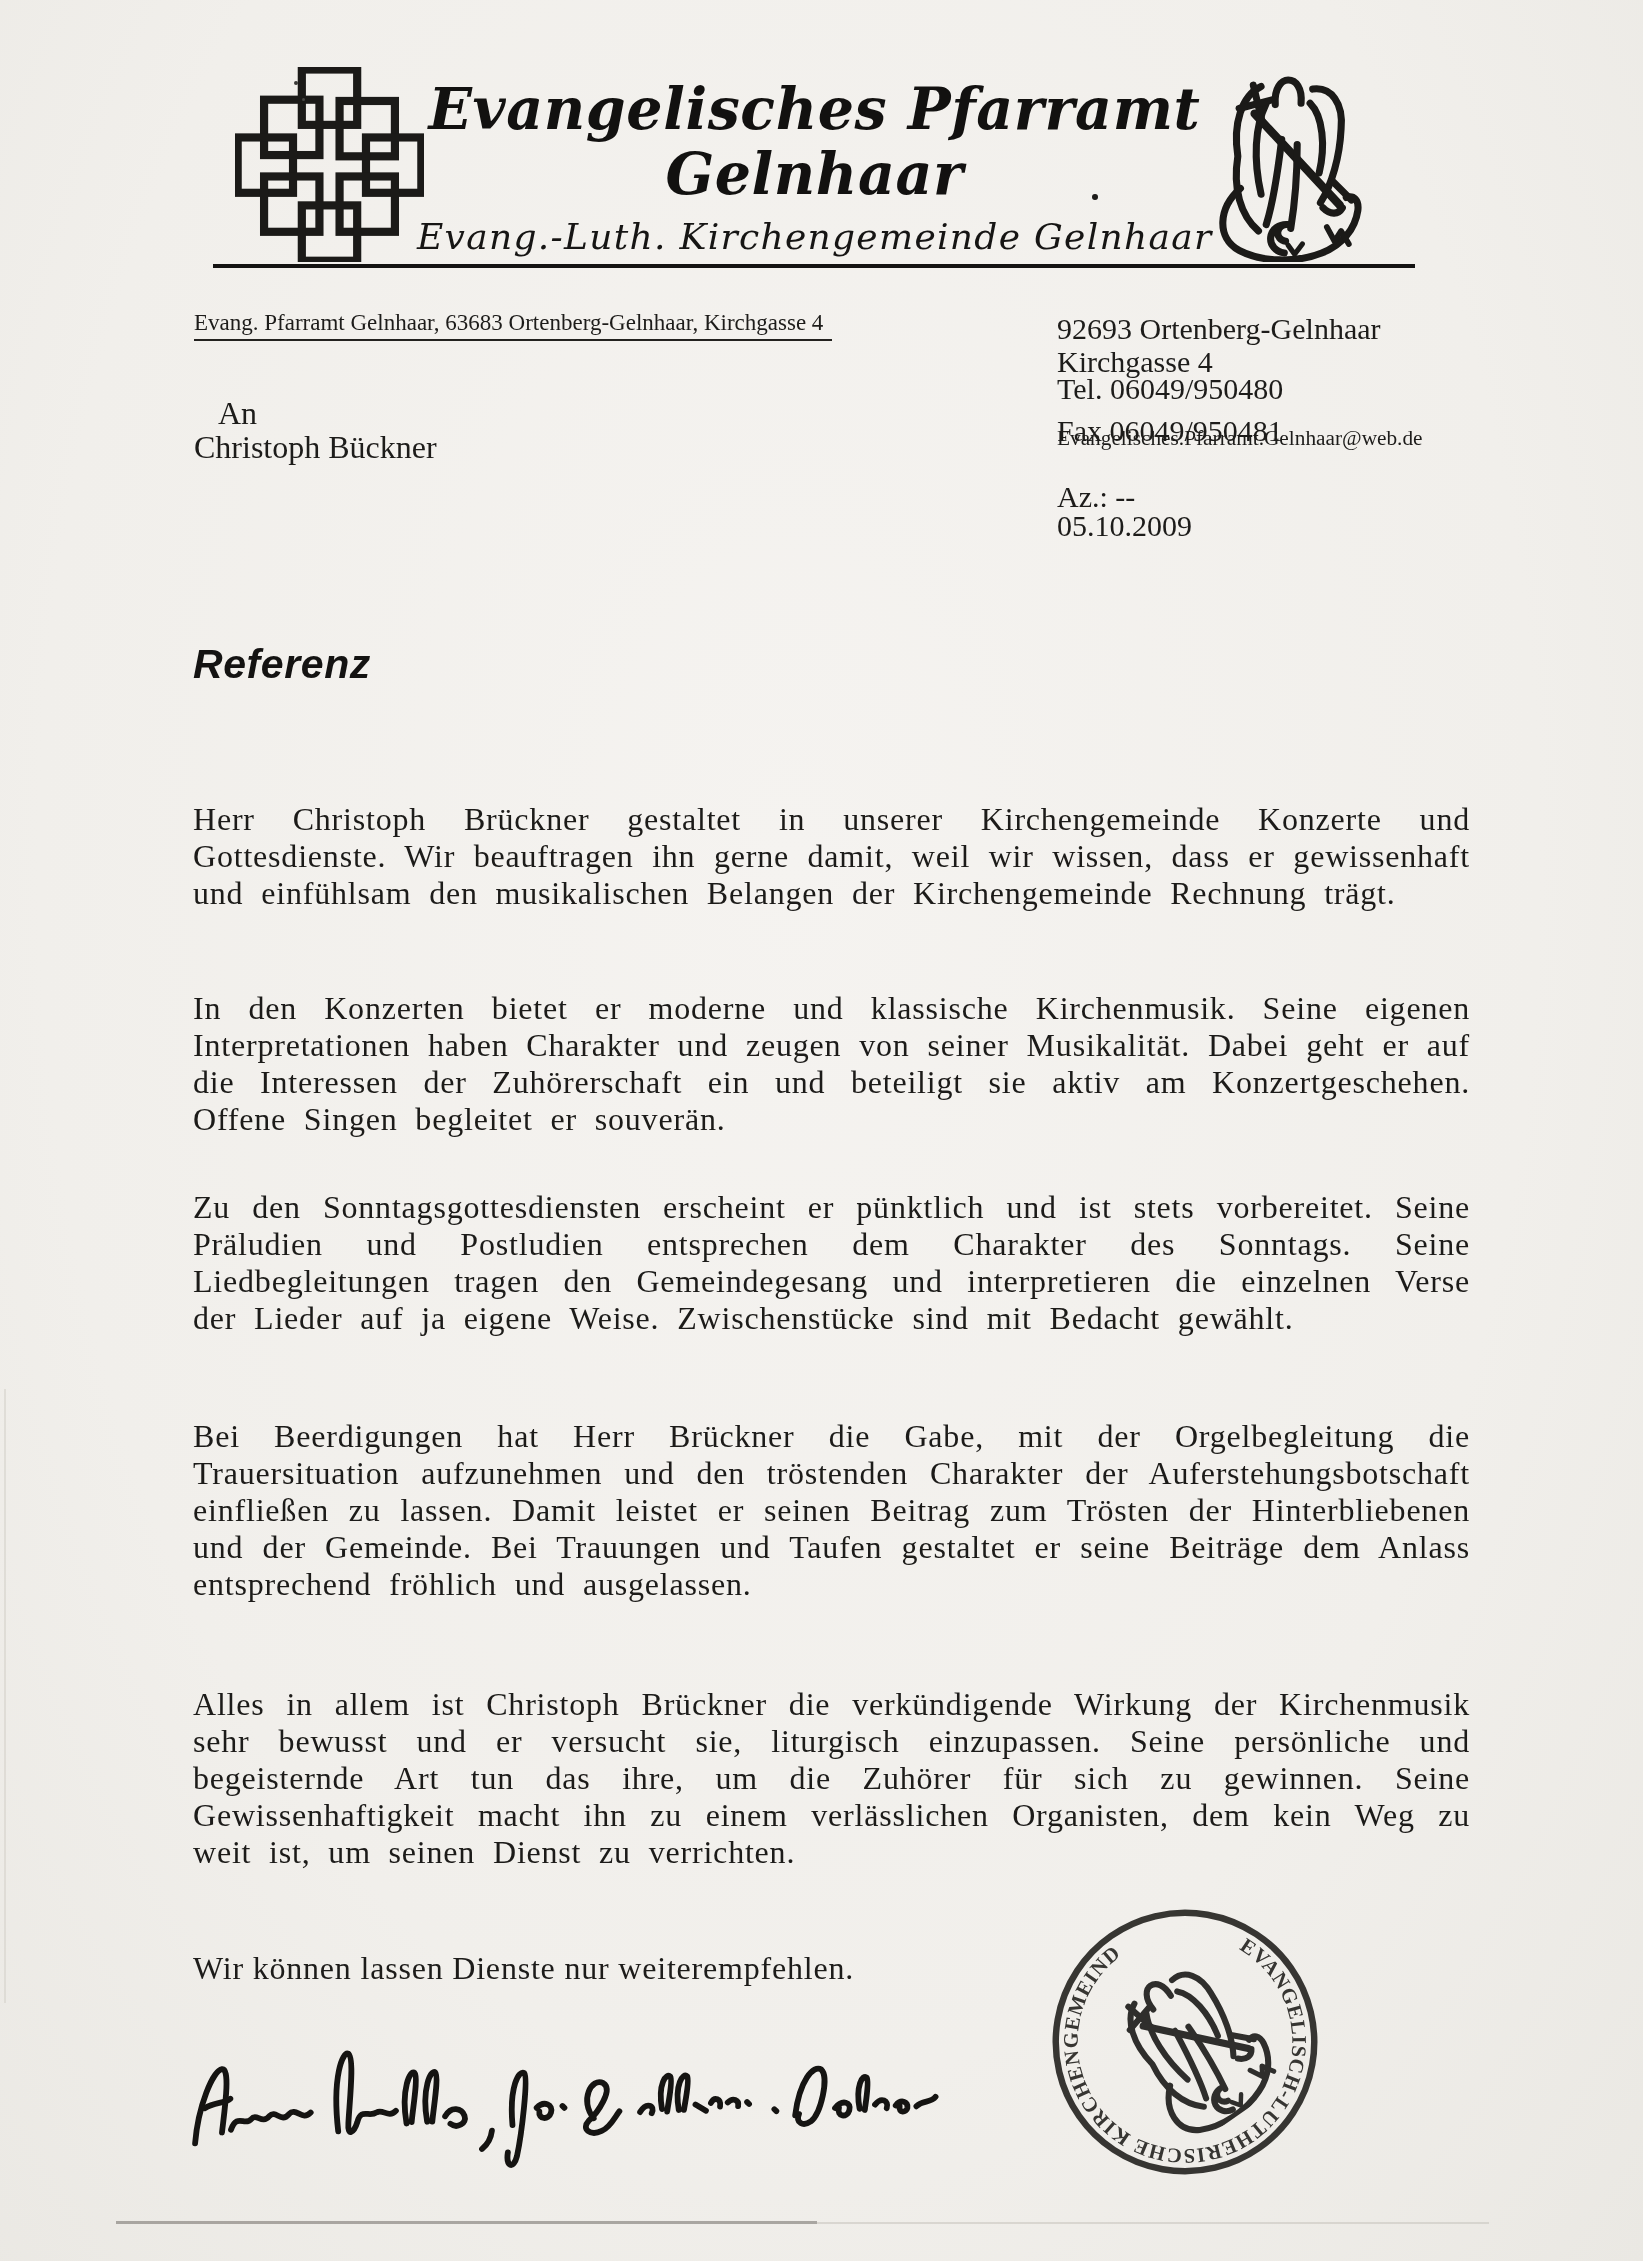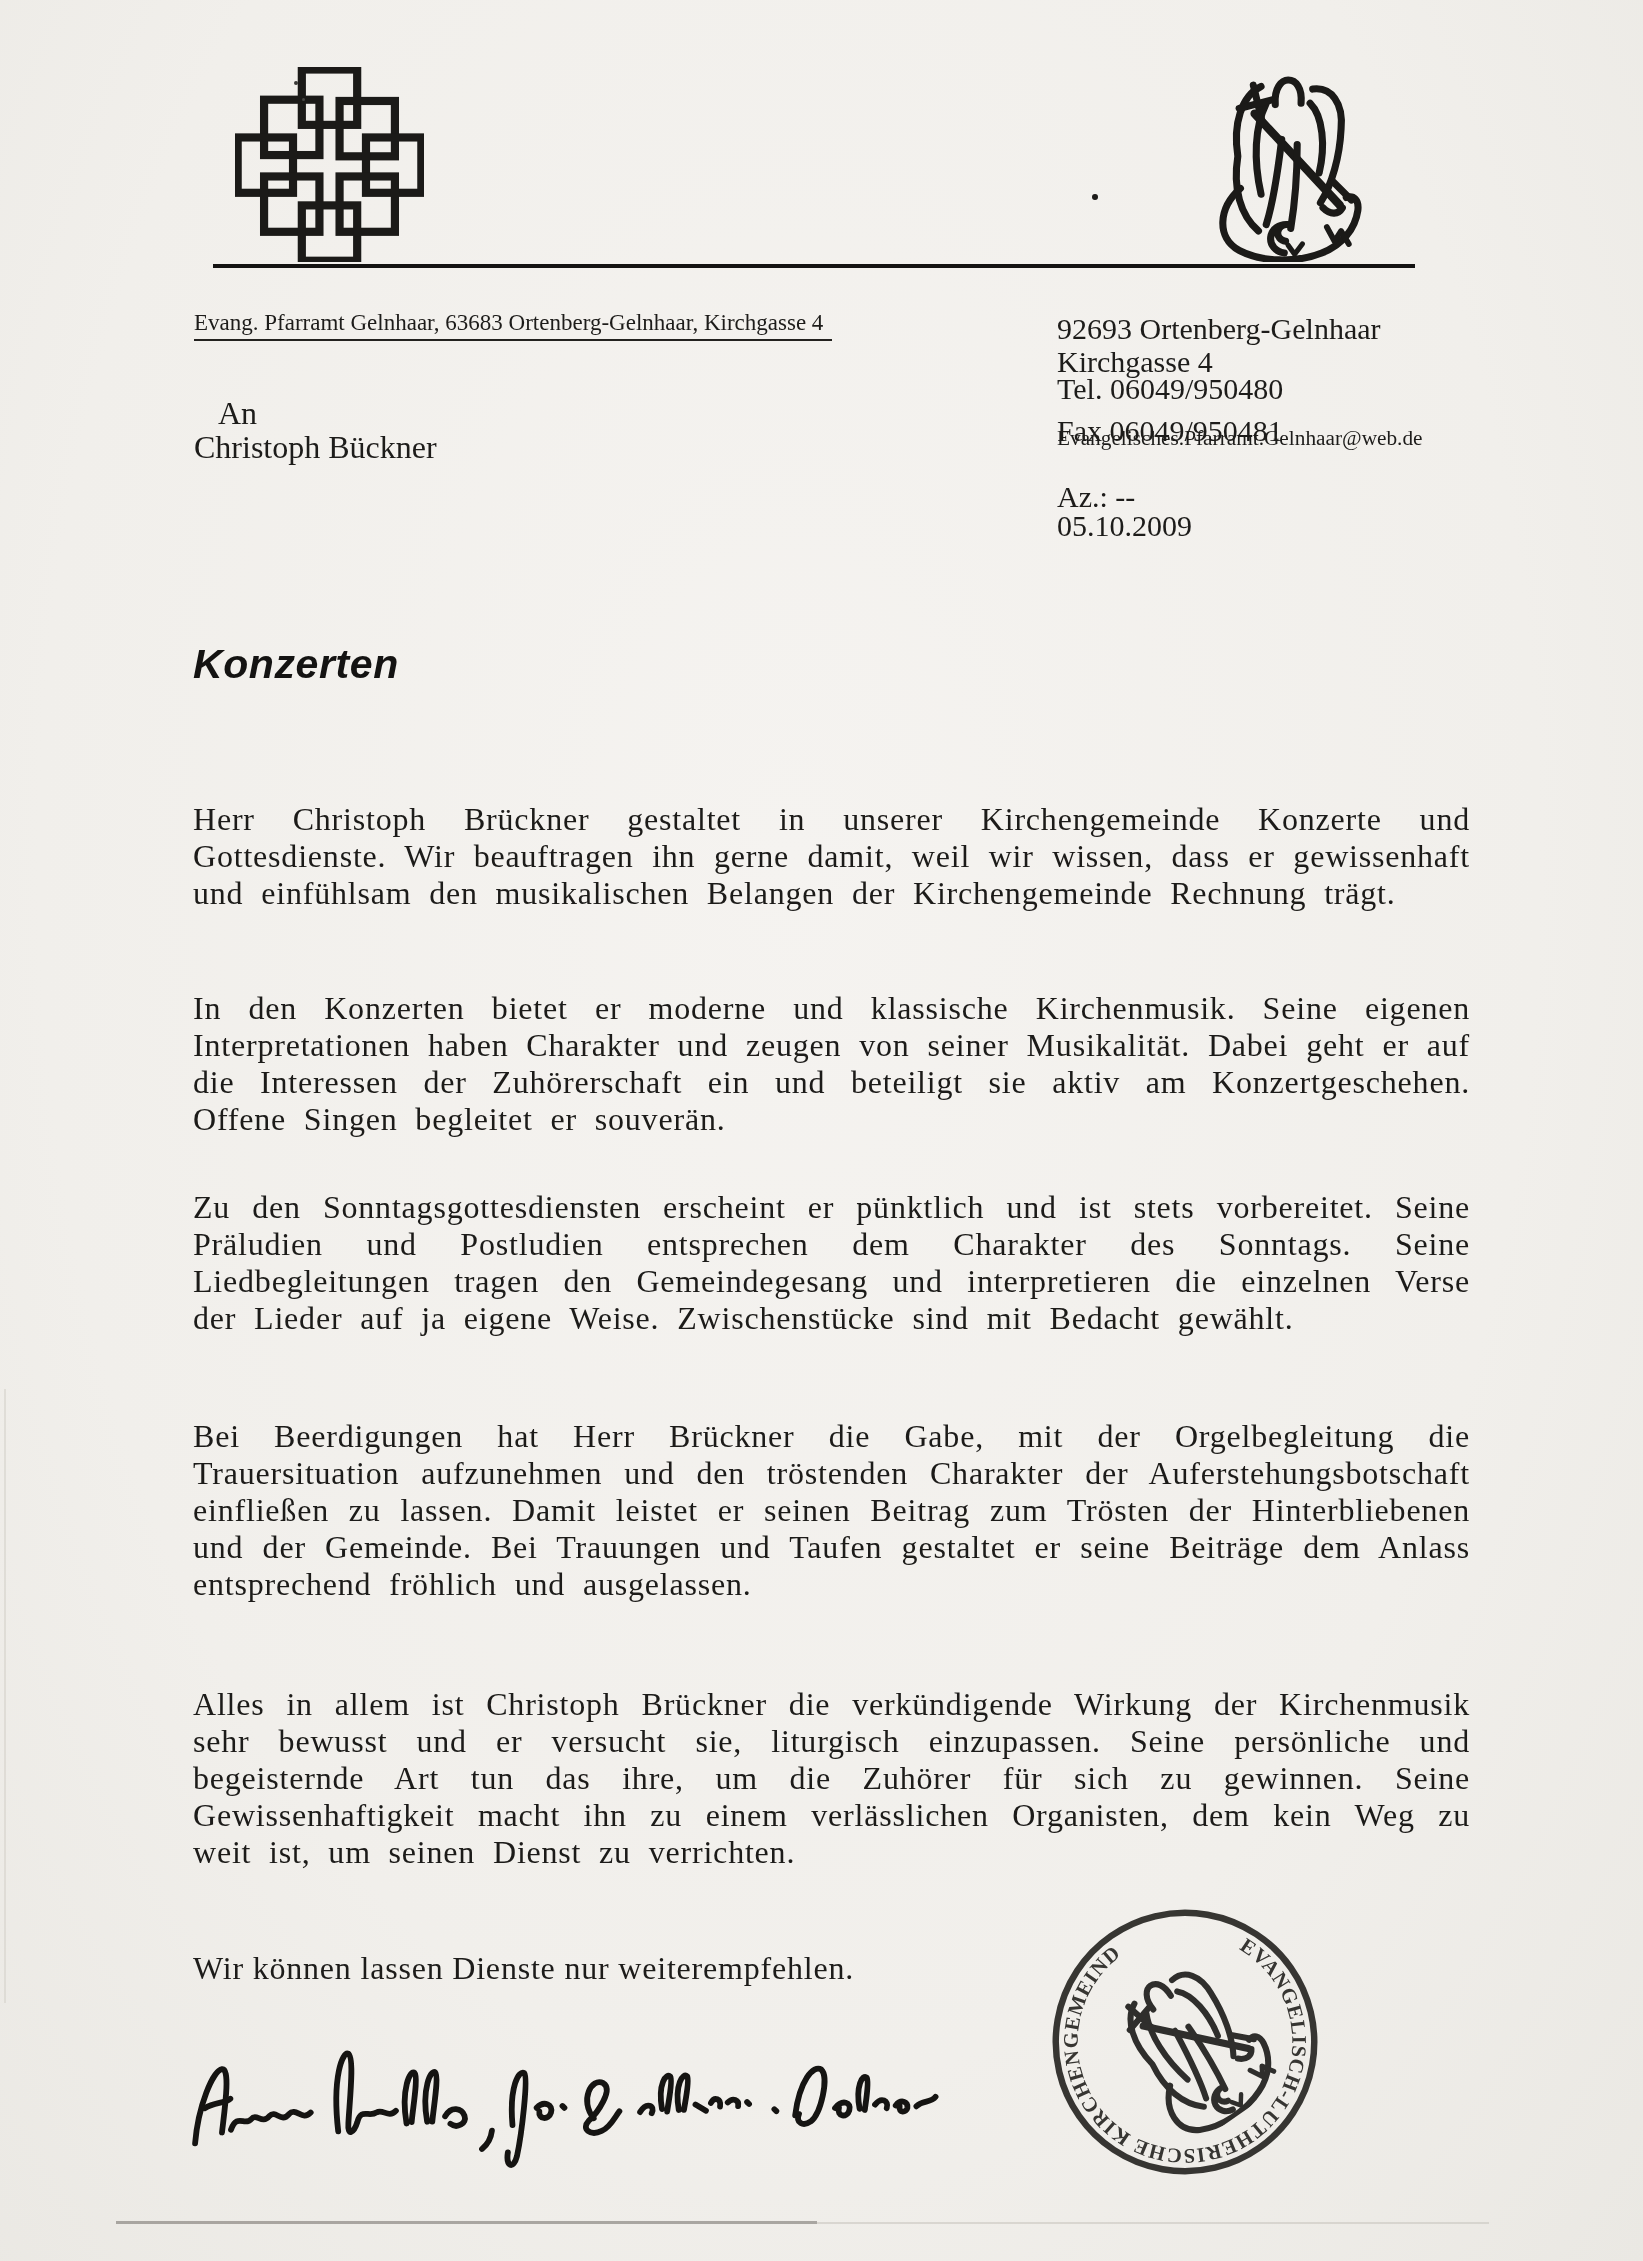--- a/index.html
+++ b/index.html
@@ -118,41 +118,46 @@
       <rect x="46" y="52" width="88" height="88"></rect>
       <rect x="166" y="54" width="88" height="88"></rect>
       <rect x="4" y="112" width="88" height="88"></rect>
       <rect x="208" y="112" width="88" height="88"></rect>
       <rect x="46" y="174" width="88" height="88"></rect>
       <rect x="166" y="174" width="88" height="88"></rect>
       <rect x="106" y="220" width="88" height="88"></rect>
     </g>
   </svg>
 
+  <div class="abs title-block">
+    <div class="title-line">Evangelisches Pfarramt</div>
+    <div class="title-line">Gelnhaar</div>
+    <div class="subtitle">Evang.-Luth. Kirchengemeinde Gelnhaar</div>
+  </div>
 
   <svg class="abs" style="left:1199px;top:62px" width="168" height="200" viewBox="0 0 260 310">
     <use href="#angel"></use>
   </svg>
 
   <div class="abs rule"></div>
 
   <div class="abs sender-line">Evang. Pfarramt Gelnhaar, 63683 Ortenberg-Gelnhaar, Kirchgasse 4</div>
 
   <div class="abs recipient-an">An</div>
   <div class="abs recipient-name">Christoph Bückner</div>
 
   <div class="abs contact-line" style="top:313px">92693 Ortenberg-Gelnhaar</div>
   <div class="abs contact-line" style="top:346px">Kirchgasse 4</div>
   <div class="abs contact-line" style="top:373px">Tel. 06049/950480</div>
   <div class="abs contact-line" style="top:415px">Fax 06049/950481</div>
   <div class="abs contact-email" style="top:426px">Evangelisches.Pfarramt.Gelnhaar@web.de</div>
   <div class="abs contact-line" style="top:481px">Az.: --</div>
   <div class="abs contact-line" style="top:510px">05.10.2009</div>
 
-  <div class="abs subject">Konzerten</div>
+  <div class="abs subject">Referenz</div>
 
   <div class="abs para" style="top:801px">Herr Christoph Brückner gestaltet in unserer Kirchengemeinde Konzerte und Gottesdienste. Wir beauftragen ihn gerne damit, weil wir wissen, dass er gewissenhaft und einfühlsam den musikalischen Belangen der Kirchengemeinde Rechnung trägt.</div>
   <div class="abs para" style="top:990px">In den Konzerten bietet er moderne und klassische Kirchenmusik. Seine eigenen Interpretationen haben Charakter und zeugen von seiner Musikalität. Dabei geht er auf die Interessen der Zuhörerschaft ein und beteiligt sie aktiv am Konzertgeschehen. Offene Singen begleitet er souverän.</div>
   <div class="abs para" style="top:1189px">Zu den Sonntagsgottesdiensten erscheint er pünktlich und ist stets vorbereitet. Seine Präludien und Postludien entsprechen dem Charakter des Sonntags. Seine Liedbegleitungen tragen den Gemeindegesang und interpretieren die einzelnen Verse der Lieder auf ja eigene Weise. Zwischenstücke sind mit Bedacht gewählt.</div>
   <div class="abs para" style="top:1418px">Bei Beerdigungen hat Herr Brückner die Gabe, mit der Orgelbegleitung die Trauersituation aufzunehmen und den tröstenden Charakter der Auferstehungsbotschaft einfließen zu lassen. Damit leistet er seinen Beitrag zum Trösten der Hinterbliebenen und der Gemeinde. Bei Trauungen und Taufen gestaltet er seine Beiträge dem Anlass entsprechend fröhlich und ausgelassen.</div>
   <div class="abs para" style="top:1686px">Alles in allem ist Christoph Brückner die verkündigende Wirkung der Kirchenmusik sehr bewusst und er versucht sie, liturgisch einzupassen. Seine persönliche und begeisternde Art tun das ihre, um die Zuhörer für sich zu gewinnen. Seine Gewissenhaftigkeit macht ihn zu einem verlässlichen Organisten, dem kein Weg zu weit ist, um seinen Dienst zu verrichten.</div>
 
   <div class="abs closing">Wir können lassen Dienste nur weiterempfehlen.</div>
 
   <svg class="abs signature" width="833" height="162" viewBox="0 0 1290 250" aria-label="Andreas Maschella, Pfr. &amp; stellvtr. Dekan">

